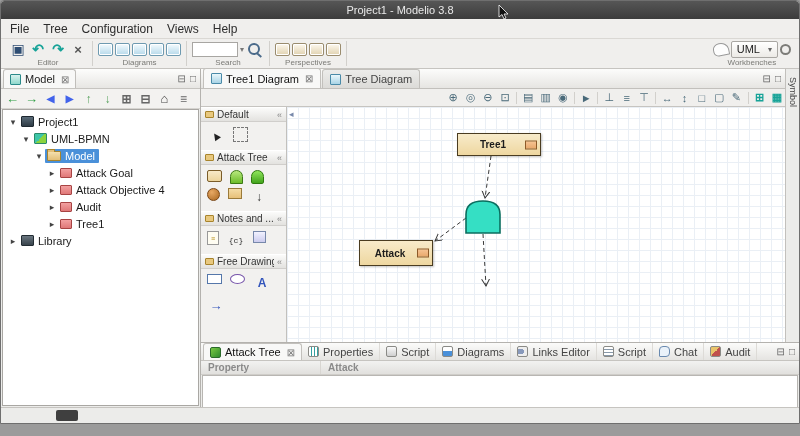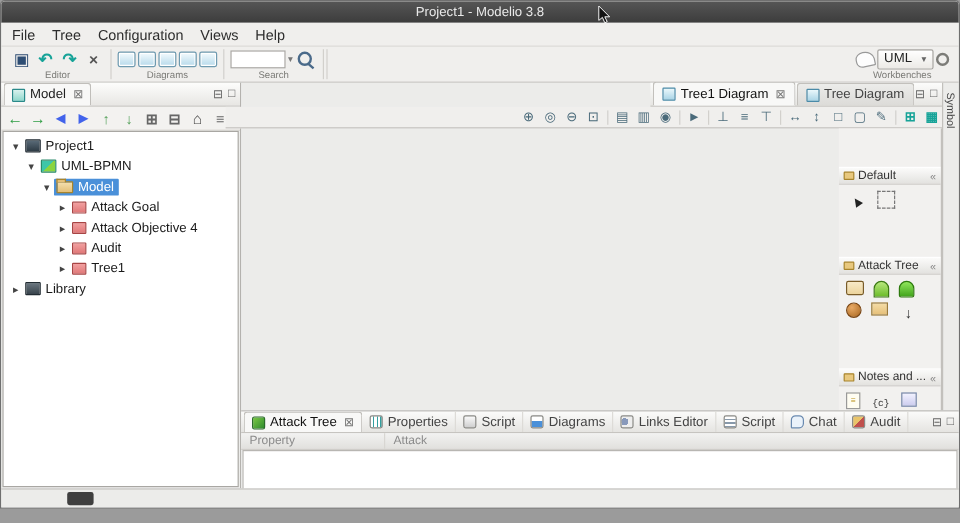--- a/index.html
+++ b/index.html
@@ -59,34 +59,34 @@
   .tree-row.selected .tree-label{color:#fff;}
   .titem{width:13px;height:11px;flex:none;border-radius:1px;}
   .ti-project{background:linear-gradient(#5a6b78,#2e3b45);border:1px solid #1e2830;}
   .ti-uml-bpmn{background:linear-gradient(135deg,#3ec6a8 50%,#8ad43f 50%);border:1px solid #2a8a6a;}
   .ti-model-folder{background:linear-gradient(#f4dfae,#e3bf78);border:1px solid #a8842c;position:relative;width:14px;height:10px;}
   .ti-model-folder::before{content:"";position:absolute;left:-1px;top:-3px;width:6px;height:2px;background:#e3bf78;border:1px solid #a8842c;border-bottom:none;}
   .ti-attack-item{width:12px;height:10px;background:linear-gradient(#f2a0a0,#e07878);border:1px solid #a84444;}
   .ti-library{background:linear-gradient(#6a7680,#39444c);border:1px solid #222c33;}
 
   
-  .editor{position:absolute;left:200px;top:68px;right:14px;height:273px;display:flex;flex-direction:column;background:#ececea;align-items:flex-end;}
+  .editor{position:absolute;left:200px;top:68px;right:14px;height:273px;display:flex;flex-direction:column;background:#ececea;}
   .etabs{height:20px;display:flex;align-items:flex-end;background:linear-gradient(#fcfcfb,#e6e5e2);border-bottom:1px solid #c2c0bc;padding:0 4px 0 2px;}
   .etab{display:flex;align-items:center;gap:4px;height:19px;padding:0 7px;font-size:11px;color:#444;background:linear-gradient(#ececea,#dcdbd8);border:1px solid #c2c0bc;border-bottom:none;border-radius:3px 3px 0 0;margin-right:1px;}
   .etab.active{background:#f8f8f7;color:#111;height:20px;}
   .dicon{width:11px;height:11px;border:1px solid #4a8aa8;background:linear-gradient(#eaf7fb,#a9d4e6);border-radius:1px;}
   .editor-toolbar{height:18px;background:#f0efed;border-bottom:1px solid #c6c4c0;display:flex;align-items:center;padding-left:244px;gap:1px;}
   .edicn{width:17px;height:15px;font-size:11px;color:#4a6a7a;display:flex;align-items:center;justify-content:center;}
   .edicn-show-grid,.edicn-snap-to-grid{color:#17a398;font-weight:700;}
   .ed-sep{width:1px;height:12px;background:#d2d0cc;margin:0 2px;}
   .editor-body{flex:1;display:flex;min-height:0;}
 
   
   .palette{width:86px;background:#f2f1ef;border-right:1px solid #c2c0bc;font-size:10px;overflow:hidden;}
-  .pal-head{height:15px;display:flex;align-items:center;gap:3px;padding:0 4px;background:linear-gradient(#fbfbfa,#e3e2df);border-top:1px solid #fff;border-bottom:1px solid #d0cecb;color:#333;margin-top:32px;}
+  .pal-head{height:15px;display:flex;align-items:center;gap:3px;padding:0 4px;background:linear-gradient(#fbfbfa,#e3e2df);border-top:1px solid #fff;border-bottom:1px solid #d0cecb;color:#333;}
   .pal-label{white-space:nowrap;overflow:hidden;}
   .pal-collapse{margin-left:auto;color:#888;font-size:9px;}
   .pal-folder{width:9px;height:7px;background:#e8c87e;border:1px solid #a8842c;border-radius:1px;flex:none;}
   .pal-body{display:flex;flex-wrap:wrap;gap:4px 8px;padding:5px 6px;}
   .ptool{width:18px;height:18px;display:flex;align-items:center;justify-content:center;}
   .pt-select-arrow::before{content:"▲";display:inline-block;transform:rotate(-35deg);color:#222;font-size:12px;}
   .pt-marquee-select{border:1px dashed #777;width:15px;height:15px;}
   .pt-tree-node{width:15px;height:12px;background:linear-gradient(#f7e9c8,#ecd49c);border:1px solid #7a5c28;border-radius:2px;}
   .pt-and-gate{width:13px;height:14px;background:linear-gradient(#b8e87e,#6cbc2a);border:1px solid #3c7a14;border-radius:7px 7px 0 0;}
   .pt-or-gate{width:13px;height:14px;background:linear-gradient(#90e65c,#42a41c);border:1px solid #2e7a0e;border-radius:7px 7px 2px 2px;}
@@ -123,21 +123,21 @@
   .bicon{width:11px;height:11px;border-radius:2px;border:1px solid #8a8a86;background:#ddd;flex:none;}
   .b-audit{background:linear-gradient(135deg,#e9c46a 50%,#c0504d 50%);}
   .b-chat{background:#eaf2fa;border-color:#6a8ab0;border-radius:4px 4px 4px 1px;}
   .b-outline{background:repeating-linear-gradient(#fff,#fff 2px,#8899aa 2px,#8899aa 3px);}
   .b-links-editor{background:radial-gradient(circle at 30% 50%,#8899bb 3px,#eee 3px);}
   .b-diagrams{background:linear-gradient(#fff 45%,#4a90d9 45%);}
   .b-script{background:linear-gradient(#fafafa,#cfcfcf);}
   .b-properties{background:repeating-linear-gradient(90deg,#fff,#fff 2px,#33a0a0 2px,#33a0a0 3px);}
   .b-attack-tree{background:linear-gradient(135deg,#7ac943,#2e8b2e);border-color:#2a6a2a;}
   .tbl-head{height:14px;display:flex;background:linear-gradient(#f2f2f1,#e1e0dd);border-bottom:1px solid #cfcdc9;font-size:10px;color:#8a8a8a;}
-  .tbl-head .col{padding:1px 7px;}
+  .tbl-head .col{padding:1px 7px;font-weight:bold;}
   .col-prop{width:120px;border-right:1px solid #d8d6d2;}
   .bottom-content{flex:1;background:#fff;border:1px solid #b8b6b2;margin:0 1px 1px 1px;}
 
   
   .statusbar{position:absolute;left:0;bottom:0;width:100%;height:16px;background:#ececea;border-top:1px solid #c6c4c0;}
   .status-chip{position:absolute;left:55px;top:2px;width:22px;height:11px;background:#3f3f3f;border-radius:2px;}
 </style>
 </head>
 <body>
 
@@ -183,20 +183,29 @@
         <div class="tb-sep"></div>
         <div class="tb-group">
           <div class="tb-row">
             <input class="search-box" placeholder="" style="">
             <span class="search-dd">▾</span>
             <span class="icn icn-search"></span>
           </div>
           <div class="tb-label">Search</div>
         </div>
         <div class="tb-sep"></div>
+        <div class="tb-group">
+          <div class="tb-row">
+            <span class="icn icn-model-perspective"></span>
+            <span class="icn icn-link-perspective"></span>
+            <span class="icn icn-diagram-perspective"></span>
+            <span class="icn icn-window-perspective"></span>
+          </div>
+          <div class="tb-label">Perspectives</div>
+        </div>
         <div class="tb-sep"></div>
       </div>
     <div class="wb">
       <div class="tb-row">
         <span class="dove"></span>
         <span class="wb-select">
           <span>UML</span>
           <span class="dd">▾</span>
         </span>
         <span class="ring"></span>

